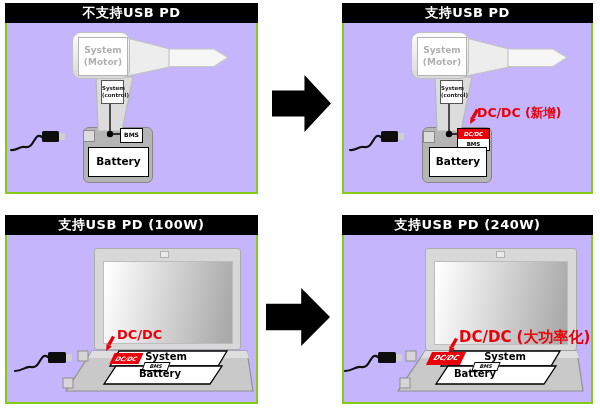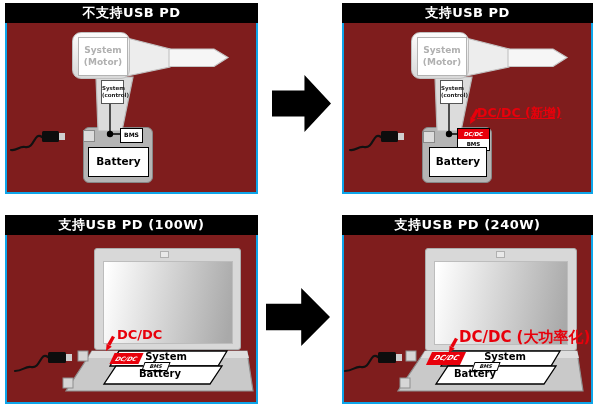--- a/index.html
+++ b/index.html
@@ -1,19 +1,19 @@
 <!DOCTYPE html>
 <html><head>
 <meta charset="utf-8">
 <style>
   html,body{margin:0;padding:0;background:#ffffff;}
   body{width:600px;height:410px;position:relative;overflow:hidden;
        font-family:"DejaVu Sans","Liberation Sans",sans-serif;}
   .abs{position:absolute;}
-  .panel{position:absolute;background:#7f1d1d;border:2px solid #0ea5e9;box-sizing:border-box;text-decoration:underline;}
+  .panel{position:absolute;background:#c4b5fd;border:2px solid #84cc16;box-sizing:border-box;text-decoration:underline;}
   .panel-header{position:absolute;left:-2px;top:-2px;right:-2px;height:20px;background:#000;
     color:#fff;font-weight:bold;font-size:13px;text-align:center;line-height:20px;letter-spacing:.5px;}
   .big-arrow{position:absolute;background:#000;
     clip-path:polygon(0% 27%,55% 27%,55% 0%,100% 50%,55% 100%,55% 73%,0% 73%);}
   
   .drill-body{border-radius:9px;background:linear-gradient(180deg,#fcfcfc,#d9d9d9);
     border:1.5px solid #c0c0c0;box-sizing:border-box;}
   .motor-box{background:#fff;border:1.5px solid #b3b3b3;box-sizing:border-box;
     color:#b0b0b0;font-size:9px;font-weight:600;text-align:center;padding-top:6px;line-height:12px;}
   .control-box{background:#fff;border:1px solid #555;box-sizing:border-box;color:#222;
@@ -105,21 +105,21 @@
   <span>(control)</span>
 </div>
 <div class="abs connector" style="left:423px;top:131px;width:12px;height:12px;"></div>
 <div class="abs combo-box" style="left:457px;top:128px;width:33px;height:23px;">
   <div class="combo-red">DC/DC</div>
   <div class="combo-bms">BMS</div>
 </div>
 <div class="abs battery-box" style="left:429px;top:147px;width:58px;height:30px;">Battery</div>
 <div class="abs plug" style="left:381px;top:131px;width:17px;height:11px;"></div>
 <div class="abs plug-tip" style="left:398px;top:133px;width:6px;height:7px;"></div>
-<div class="abs red-note" style="left:477px;top:105px;font-size:12.5px;text-decoration:underline;">DC/DC (新增)</div>
+<div class="abs red-note" style="left:477px;top:105px;font-size:12.5px;">DC/DC (新增)</div>
 <svg class="abs" style="left:466px;top:107px;" width="14" height="20" viewBox="0 0 14 20">
   <path d="M11.5,2.5 L6.8,10.8" stroke="#e8000b" stroke-width="3.4" fill="none"></path>
   <polygon points="4,17 4.6,9.8 9.8,12.8" fill="#e8000b"></polygon>
 </svg>
 
 <div class="abs screen" style="left:94px;top:248px;width:147px;height:102px;"></div>
 <div class="abs screen-inner" style="left:103px;top:261px;width:130px;height:83px;"></div>
 <div class="abs webcam" style="left:160px;top:251px;width:9px;height:7px;"></div>
 <svg class="abs" style="left:6px;top:233px;" width="251" height="170" viewBox="6 233 251 170">
   <polygon points="92,351 247,351 253,391 66,391" fill="#c9c9c9" stroke="#909090" stroke-width="1.2"></polygon>

